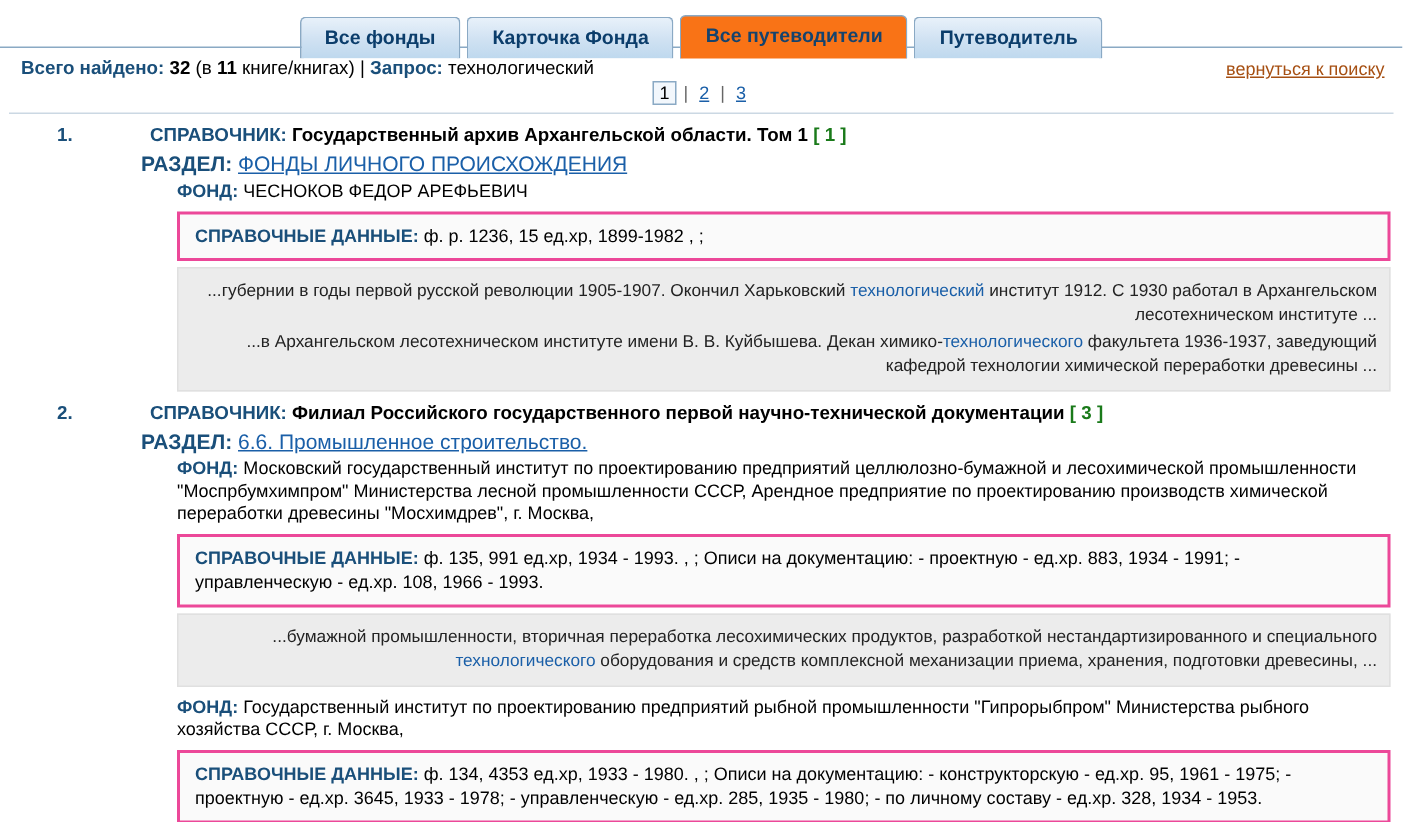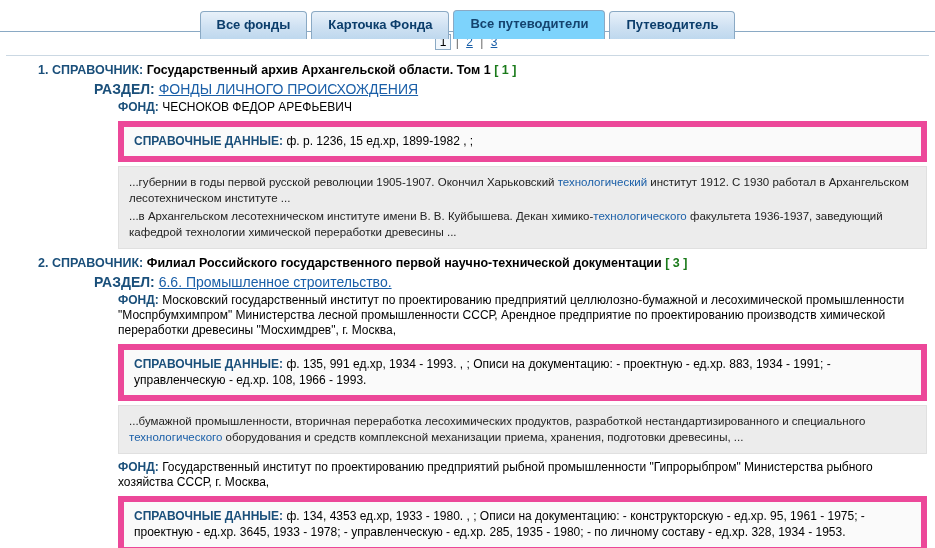--- a/index.html
+++ b/index.html
@@ -41,21 +41,21 @@
     color: #0b3d6b;
     background: linear-gradient(to bottom, #e8f1fa 0%, #cfe1f2 55%, #bed8ee 100%);
     border: 1px solid #8aa9c4;
     border-bottom: none;
     border-radius: 4px 4px 0 0;
     cursor: pointer;
     line-height: 14px;
     white-space: nowrap;
   }
   .tab.active {
-    background: #7dd3fc;
+    background: #f97316;
     color: #14436e;
     border-color: #8aa9c4;
     position: relative;
     z-index: 3;
     padding-bottom: 8px;
   }
   .tabline {
     border-bottom: 1px solid #8aa9c4;
     height: 0;
     margin-top: -1px;
@@ -111,52 +111,53 @@
   .results {
     padding: 4px 8px 0 8px;
   }
   .record { margin-bottom: 2px; }
   .rec-head {
     font-size: 12.5px;
     padding: 3px 0 2px 30px;
     color: #000;
   }
   .rec-num { color: #1a4f7a; font-weight: bold; }
-  .rec-lbl { color: #1a4f7a; font-weight: bold; }
+  .rec-lbl { color: #1a4f7a; font-weight: bold; margin-left: 48px; }
   .rec-title { color: #000; font-weight: bold; }
   .rec-count { color: #1a7a1a; font-weight: bold; }
   .rec-body { padding-left: 86px; }
   .razdel { padding: 2px 0 1px 0; font-size: 14px; }
   .razdel-lbl { color: #1a4f7a; font-weight: bold; }
   .razdel-val { color: #1a5fa8; text-decoration: underline; cursor: pointer; }
   .fond {
     padding: 2px 0 1px 24px;
     font-size: 12px;
     line-height: 15px;
   }
   .fond-lbl { color: #1a4f7a; font-weight: bold; }
   .fond-val { color: #000; }
   .spr {
     margin: 5px 0 0 24px;
     padding: 6px 8px 7px 10px;
-    border: 6px solid #ec4899;
+    border: 2px solid #ec4899;
     background: #fafafa;
     font-size: 12px;
     line-height: 16px;
   }
   .spr-lbl { color: #1a4f7a; font-weight: bold; }
   .spr-val { color: #000; }
   .snips {
     margin: 4px 0 4px 24px;
     padding: 6px 8px 7px 10px;
     background: #ececec;
     border: 1px solid #e0e0e0;
     font-size: 11.5px;
     line-height: 16px;
     color: #222;
+    text-align: right;
   }
   .snip { padding: 1px 0; }
   .hl { color: #1a5fa8; }
 </style>
 </head>
 <body>
 
 <div class="page">
 
   <div class="tabbar">
@@ -170,20 +171,31 @@
       <div class="tab active">
         <span>Все путеводители</span>
       </div>
       <div class="tab">
         <span>Путеводитель</span>
       </div>
     </div>
   </div>
   <div class="tabline"></div>
 
+  <div class="resbar">
+    <span class="lbl">Всего найдено:</span>
+    <span class="val">32</span>
+    <span class="plain">(в</span>
+    <span class="val">11</span>
+    <span class="plain">книге/книгах)</span>
+    <span class="plain">|</span>
+    <span class="lbl">Запрос:</span>
+    <span class="plain">технологический</span>
+    <span class="backlink">вернуться к поиску</span>
+  </div>
 
   <div class="pager">
     <span class="pg cur">1</span>
     <span class="sep">|</span>
     <span class="pg">2</span>
     <span class="sep">|</span>
     <span class="pg">3</span>
   </div>
   <div class="hr"></div>
 

